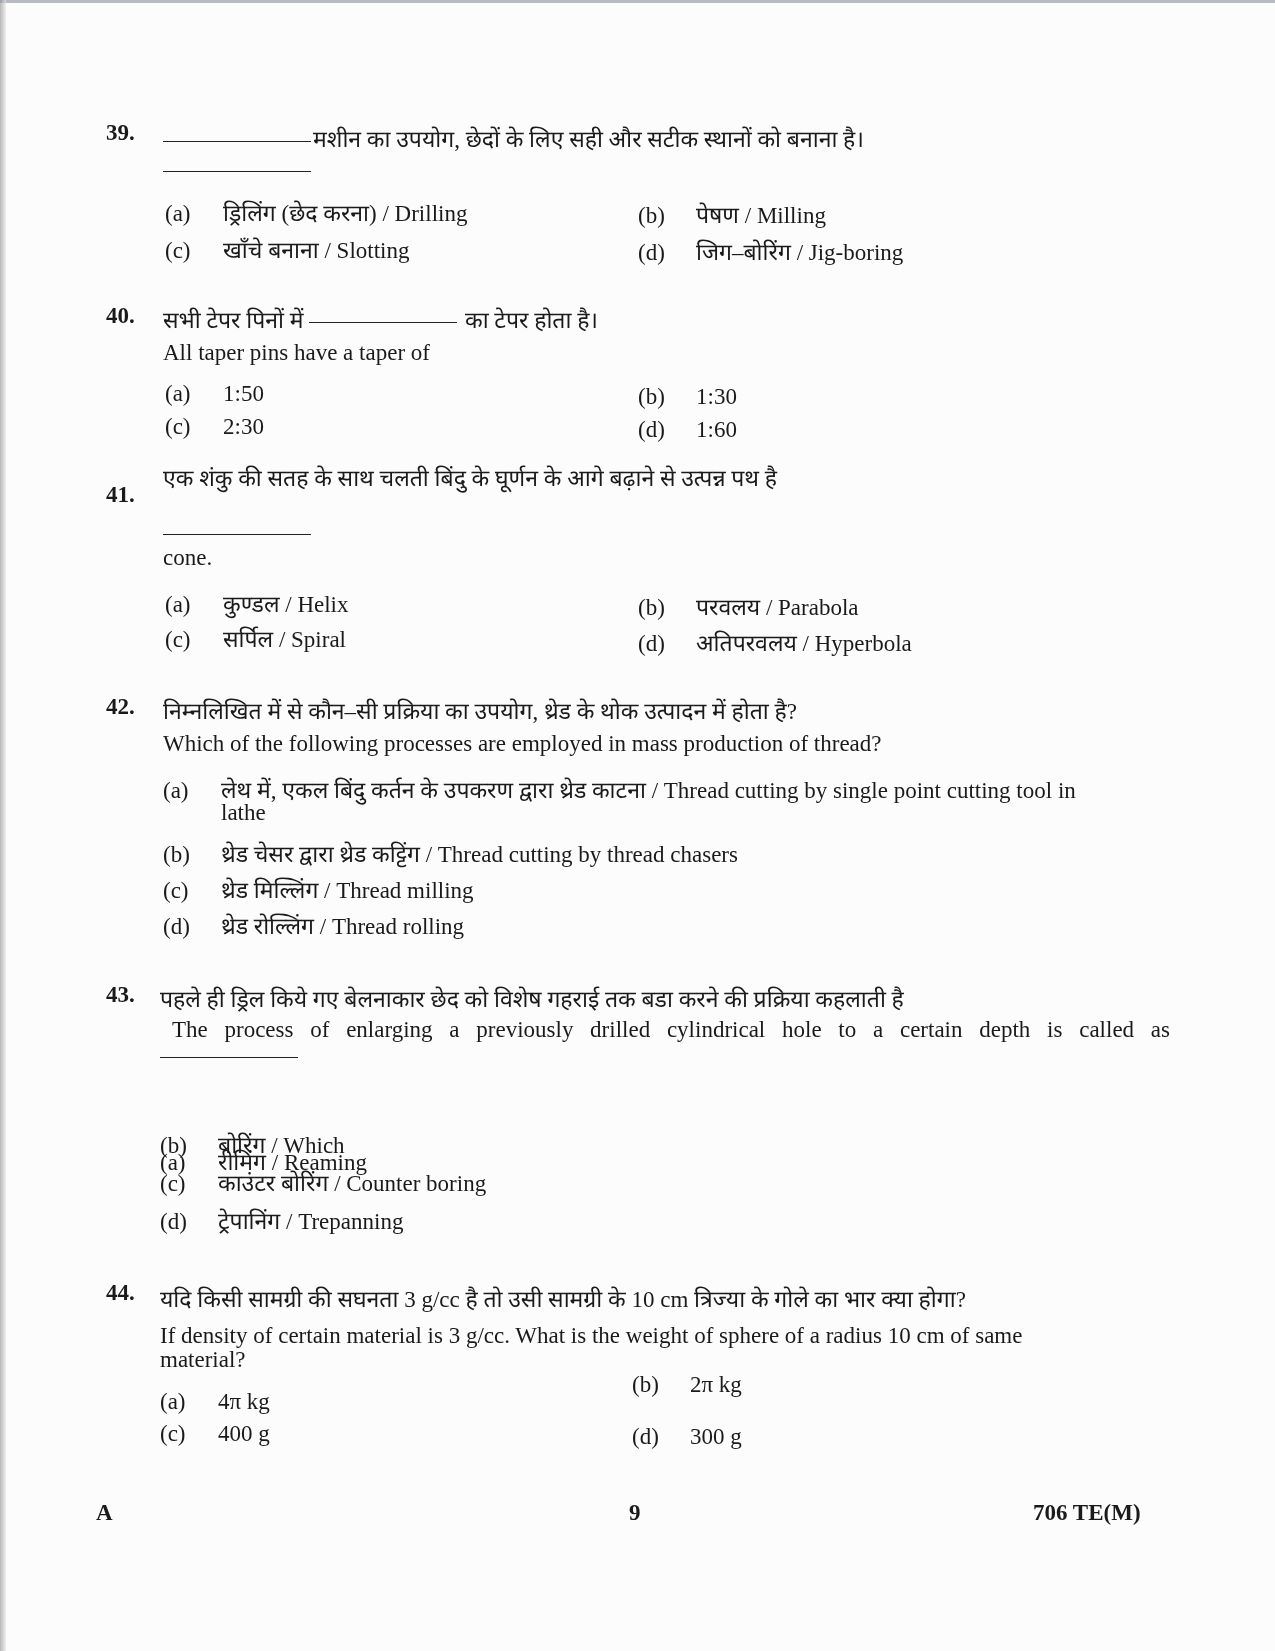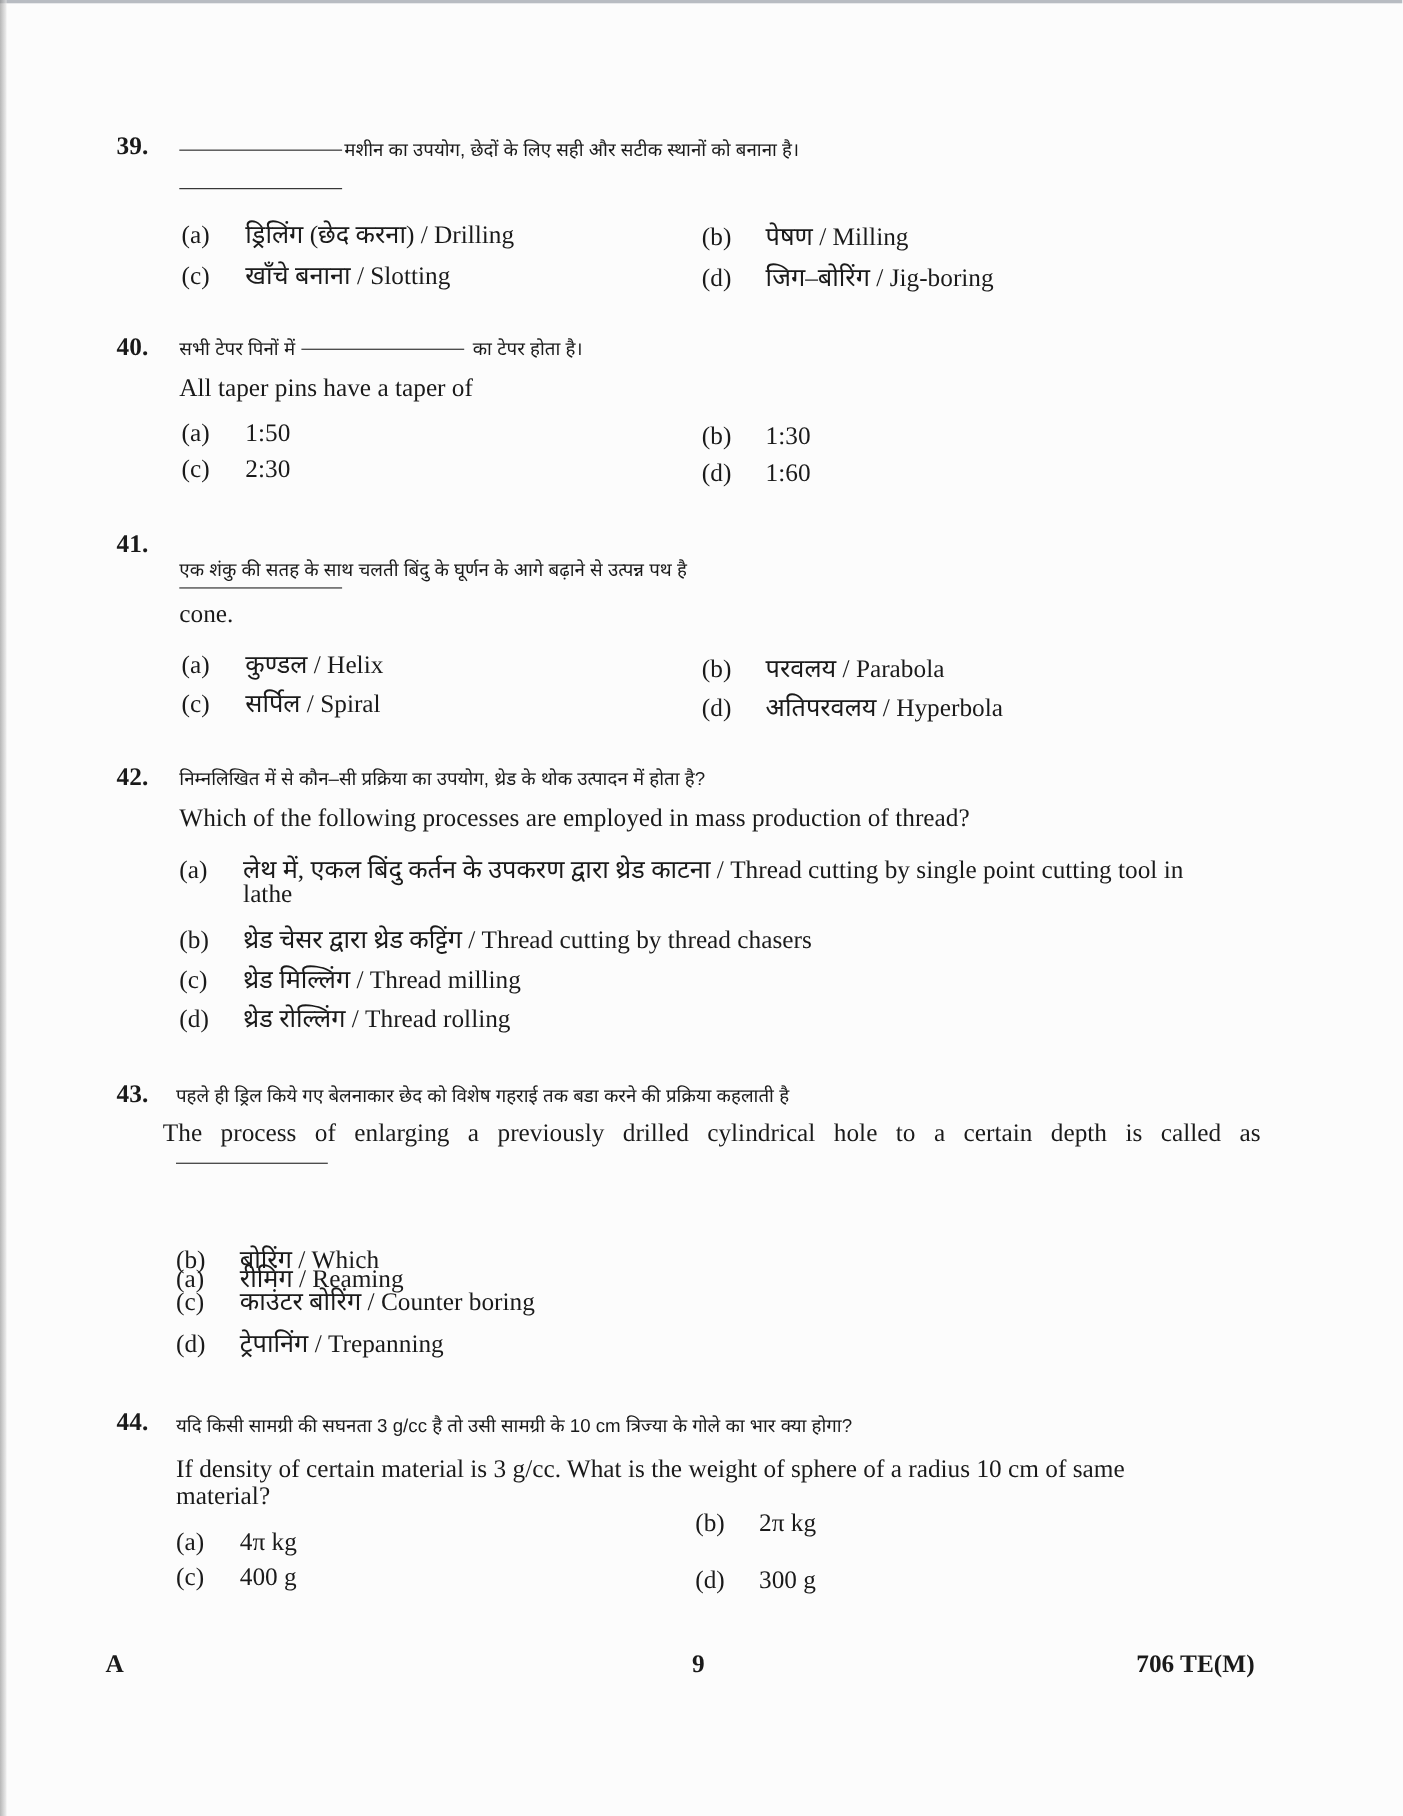--- a/index.html
+++ b/index.html
@@ -4,21 +4,21 @@
 <style>
   html, body { margin: 0; padding: 0; }
   body {
     width: 1275px; height: 1651px; background: #fcfcfc; position: relative; overflow: hidden;
     font-family: "Liberation Serif", "DejaVu Serif", serif; color: #1a1a1a;
   }
   .topline { position: absolute; left: 0; top: 0; width: 1275px; height: 3px; background: #b8bcc2; }
   .leftedge { position: absolute; left: 0; top: 0; width: 6px; height: 1651px; background: linear-gradient(to right,#8a8a8a,#e8e8e8); opacity: .6; }
   .qnum { position: absolute; left: 106px; font-weight: bold; font-size: 23px; }
   .line { position: absolute; left: 163px; font-size: 23px; white-space: nowrap; }
-  .hi { font-family: Liberation Sans, sans-serif; font-size: 17px; }
+  .hi { font-family: Liberation Serif, serif; font-size: 23px; }
   .blank { display: inline-block; width: 148px; border-bottom: 1.5px solid #222; vertical-align: middle; margin-right: 2px; }
   .opt { position: absolute; font-size: 23px; white-space: nowrap; }
   .opt .lbl { display: inline-block; width: 58px; }
   .footer { position: absolute; top: 1500px; font-weight: bold; font-size: 23px; }
 </style>
 </head>
 <body>
 
 <div class="topline"></div>
 <div class="leftedge"></div>
@@ -38,21 +38,21 @@
   <div class="line" style="top:303px"><span class="hi">सभी टेपर पिनों में</span> <span class="blank"></span> <span class="hi">का टेपर होता है।</span></div>
   <div class="line" style="top:340px">All taper pins have a taper of</div>
   <div class="opt" style="left:165px;top:381px"><span class="lbl">(a)</span><span>1:50</span></div>
   <div class="opt" style="left:638px;top:384px"><span class="lbl">(b)</span><span>1:30</span></div>
   <div class="opt" style="left:165px;top:414px"><span class="lbl">(c)</span><span>2:30</span></div>
   <div class="opt" style="left:638px;top:417px"><span class="lbl">(d)</span><span>1:60</span></div>
 </div>
 
 <div>
   <div class="qnum" style="top:482px">41.</div>
-  <div class="line" style="top:504px"><span class="hi">एक शंकु की सतह के साथ चलती बिंदु के घूर्णन के आगे बढ़ाने से उत्पन्न पथ है</span></div>
+  <div class="line" style="top:461px"><span class="hi">एक शंकु की सतह के साथ चलती बिंदु के घूर्णन के आगे बढ़ाने से उत्पन्न पथ है</span></div>
   <div class="line" style="top:520px"><span class="blank"></span></div>
   <div class="line" style="top:545px">cone.</div>
   <div class="opt" style="left:165px;top:587px"><span class="lbl">(a)</span><span>कुण्डल / Helix</span></div>
   <div class="opt" style="left:638px;top:590px"><span class="lbl">(b)</span><span>परवलय / Parabola</span></div>
   <div class="opt" style="left:165px;top:622px"><span class="lbl">(c)</span><span>सर्पिल / Spiral</span></div>
   <div class="opt" style="left:638px;top:626px"><span class="lbl">(d)</span><span>अतिपरवलय / Hyperbola</span></div>
 </div>
 
 <div>
   <div class="qnum" style="top:694px">42.</div>
@@ -61,21 +61,21 @@
   <div class="opt" style="left:163px;top:773px"><span class="lbl">(a)</span><span>लेथ में, एकल बिंदु कर्तन के उपकरण द्वारा थ्रेड काटना / Thread cutting by single point cutting tool in</span></div>
   <div class="opt" style="left:221px;top:800px">lathe</div>
   <div class="opt" style="left:163px;top:837px"><span class="lbl">(b)</span><span>थ्रेड चेसर द्वारा थ्रेड कट्टिंग / Thread cutting by thread chasers</span></div>
   <div class="opt" style="left:163px;top:873px"><span class="lbl">(c)</span><span>थ्रेड मिल्लिंग / Thread milling</span></div>
   <div class="opt" style="left:163px;top:909px"><span class="lbl">(d)</span><span>थ्रेड रोल्लिंग / Thread rolling</span></div>
 </div>
 
 <div>
   <div class="qnum" style="top:982px">43.</div>
   <div class="line" style="top:982px;left:160px"><span class="hi">पहले ही ड्रिल किये गए बेलनाकार छेद को विशेष गहराई तक बडा करने की प्रक्रिया कहलाती है</span></div>
-  <div class="line" style="top:1017px;left:148px;width:998px;text-align:justify;text-align-last:justify;word-spacing:4px">The process of enlarging a previously drilled cylindrical hole to a certain depth is called as</div>
+  <div class="line" style="top:1017px;left:172px;width:998px;text-align:justify;text-align-last:justify;word-spacing:4px">The process of enlarging a previously drilled cylindrical hole to a certain depth is called as</div>
   <div style="position:absolute;left:160px;top:1057px;width:138px;border-bottom:1.5px solid #222"></div>
   <div class="opt" style="left:160px;top:1145px"><span class="lbl">(a)</span><span>रीमिंग / Reaming</span></div>
   <div class="opt" style="left:160px;top:1128px"><span class="lbl">(b)</span><span>बोरिंग / Which</span></div>
   <div class="opt" style="left:160px;top:1166px"><span class="lbl">(c)</span><span>काउंटर बोरिंग / Counter boring</span></div>
   <div class="opt" style="left:160px;top:1204px"><span class="lbl">(d)</span><span>ट्रेपानिंग / Trepanning</span></div>
 </div>
 
 <div>
   <div class="qnum" style="top:1280px">44.</div>
   <div class="line" style="top:1282px;left:160px"><span class="hi">यदि किसी सामग्री की सघनता 3 g/cc है तो उसी सामग्री के 10 cm त्रिज्या के गोले का भार क्या होगा?</span></div>

